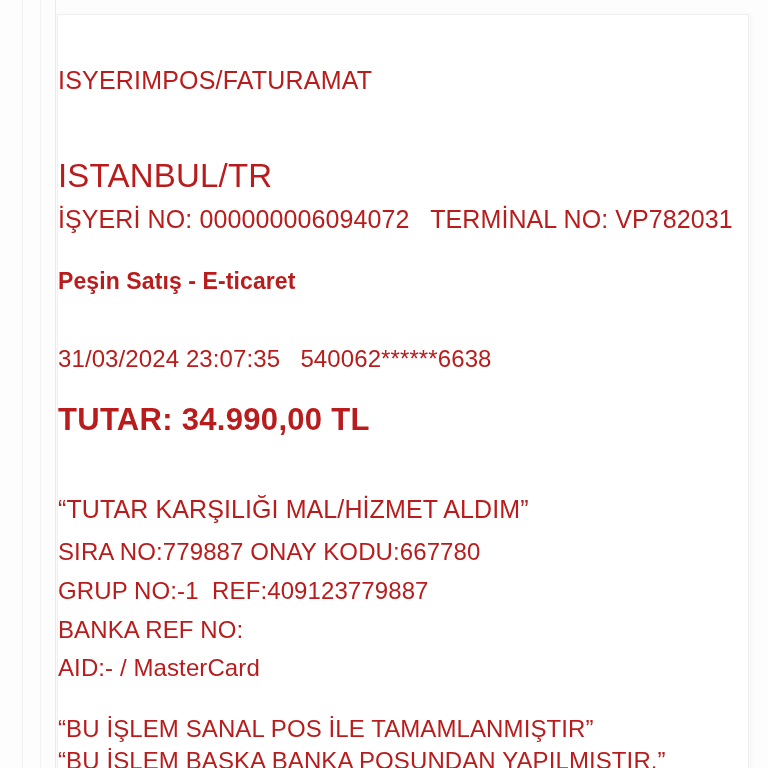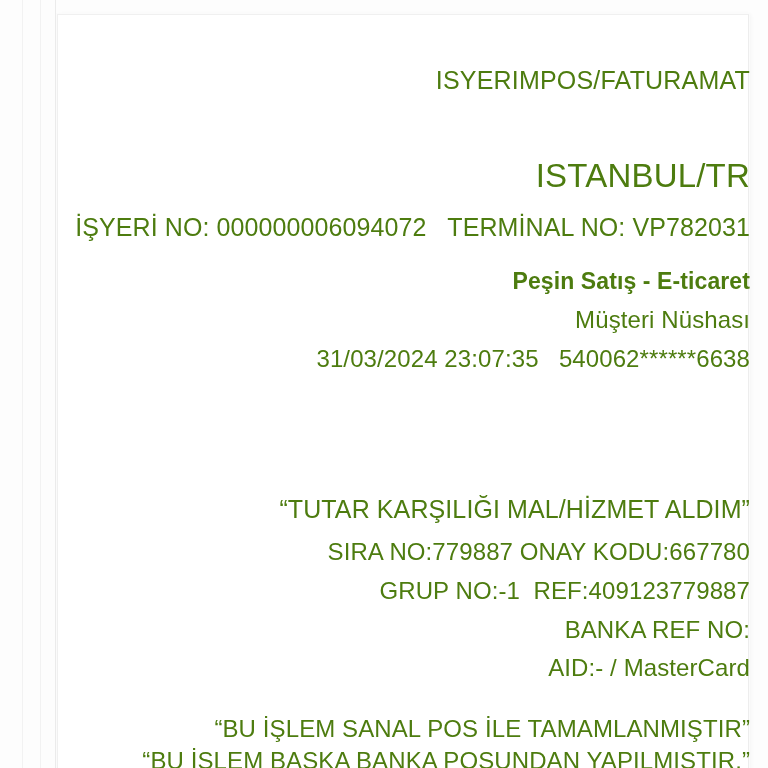--- a/index.html
+++ b/index.html
@@ -41,32 +41,32 @@
     background: #ffffff;
     box-sizing: border-box;
     border-left: 1px solid #f0f0f0;
     border-top: 1px solid #f0f0f0;
     border-right: 1px solid #ededed;
     box-shadow: 0 0 0 1px #fbfbfb, 2px 0 4px rgba(0,0,0,0.035);
   }
 
   .rline {
     display: block;
-    text-align: right;
+    text-align: left;
     white-space: pre;
-    color: #4d7c0f;
+    color: #b91c1c;
     line-height: 1.1;
   }
 
   
   .abs { position: absolute; left: 0; width: 692px; }
 
   .l-merchant   { top: 52px;  font-size: 25px; letter-spacing: 0.2px; }
   .l-city       { top: 143px; font-size: 33px; letter-spacing: 0.2px; }
-  .l-ids        { top: 199px; font-size: 25px; letter-spacing: 0.1px; }
+  .l-ids        { top: 191px; font-size: 25px; letter-spacing: 0.1px; }
   .l-saletype   { top: 254px; font-size: 23px; font-weight: bold; letter-spacing: 0.1px; }
   .l-copy       { top: 292px; font-size: 24px; letter-spacing: 0.1px; }
   .l-datecard   { top: 331px; font-size: 24px; letter-spacing: 0.1px; }
   .l-amount     { top: 388px; font-size: 31px; font-weight: bold; letter-spacing: 0.3px; }
   .l-declare    { top: 461px; font-size: 25px; letter-spacing: 0.1px; margin-top: 20px; }
   .l-seq        { top: 524px; font-size: 24px; letter-spacing: 0.1px; }
   .l-group      { top: 563px; font-size: 24px; letter-spacing: 0.1px; }
   .l-bankref    { top: 602px; font-size: 24px; letter-spacing: 0.1px; }
   .l-aid        { top: 640px; font-size: 24px; letter-spacing: 0.1px; }
   .l-virtualpos { top: 677px; font-size: 24px; letter-spacing: 0.1px; margin-top: 24px; }
@@ -84,24 +84,24 @@
   <div id="receipt-card">
 
     <div class="rline abs l-merchant">ISYERIMPOS/FATURAMAT</div>
 
     <div class="rline abs l-city">ISTANBUL/TR</div>
 
     <div class="rline abs l-ids">İŞYERİ NO: 000000006094072   TERMİNAL NO: VP782031</div>
 
     <div class="rline abs l-saletype">Peşin Satış - E-ticaret</div>
 
-    <div class="rline abs l-copy">Müşteri Nüshası</div>
 
     <div class="rline abs l-datecard">31/03/2024 23:07:35   540062******6638</div>
 
+    <div class="rline abs l-amount">TUTAR: 34.990,00 TL</div>
 
     <div class="rline abs l-declare">“TUTAR KARŞILIĞI MAL/HİZMET ALDIM”</div>
 
     <div class="rline abs l-seq">SIRA NO:779887 ONAY KODU:667780</div>
 
     <div class="rline abs l-group">GRUP NO:-1  REF:409123779887</div>
 
     <div class="rline abs l-bankref">BANKA REF NO:</div>
 
     <div class="rline abs l-aid">AID:- / MasterCard</div>

